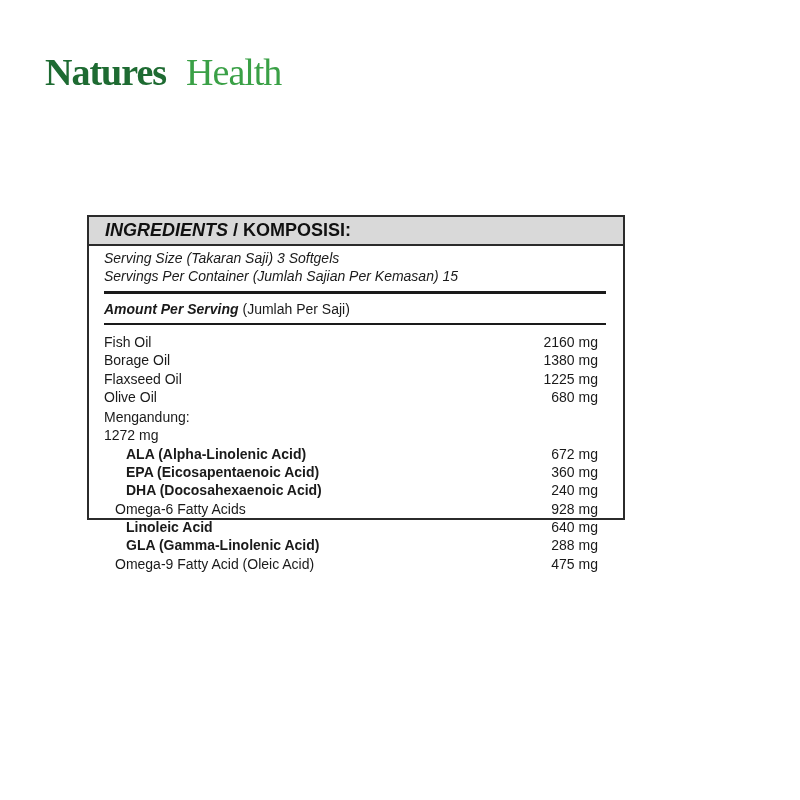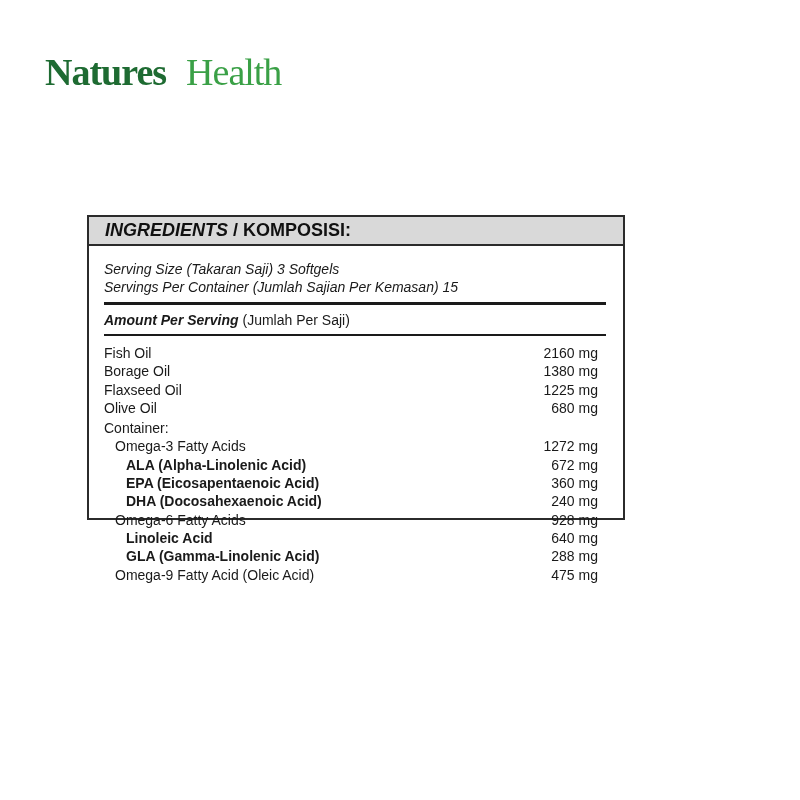--- a/index.html
+++ b/index.html
@@ -51,21 +51,21 @@
     }
     .panel-header .h-italic { font-style: italic; }
     .panel-body {
       position: relative;
       padding: 0 20px 0 15px;
     }
     .serving {
       font-style: italic;
       font-size: 14px;
       line-height: 18px;
-      padding-top: 14px;
+      padding-top: 3px;
     }
     .sep-thick {
       height: 3px;
       background: #1a1a1a;
       margin: 6px 0 0 0;
       width: 502px;
     }
     .sep-thin {
       height: 2px;
       background: #1a1a1a;
@@ -127,25 +127,24 @@
       <div class="row">
         <span class="name">Flaxseed Oil</span>
         <span class="val">1225 mg</span>
       </div>
       <div class="row">
         <span class="name">Olive Oil</span>
         <span class="val">680 mg</span>
       </div>
 
       <div class="row group">
-        <span class="name">Container:</span>
+        <span class="name">Mengandung:</span>
         <span class="val"></span>
       </div>
       <div class="row indent1">
-        <span class="name">Omega-3 Fatty Acids</span>
         <span class="val">1272 mg</span>
       </div>
       <div class="row indent2">
         <span class="name">ALA (Alpha-Linolenic Acid)</span>
         <span class="val">672 mg</span>
       </div>
       <div class="row indent2">
         <span class="name">EPA (Eicosapentaenoic Acid)</span>
         <span class="val">360 mg</span>
       </div>

